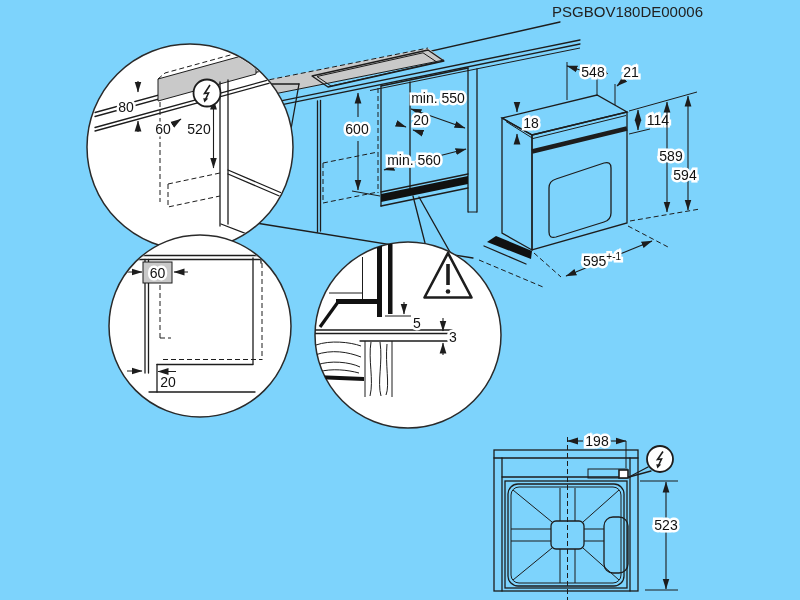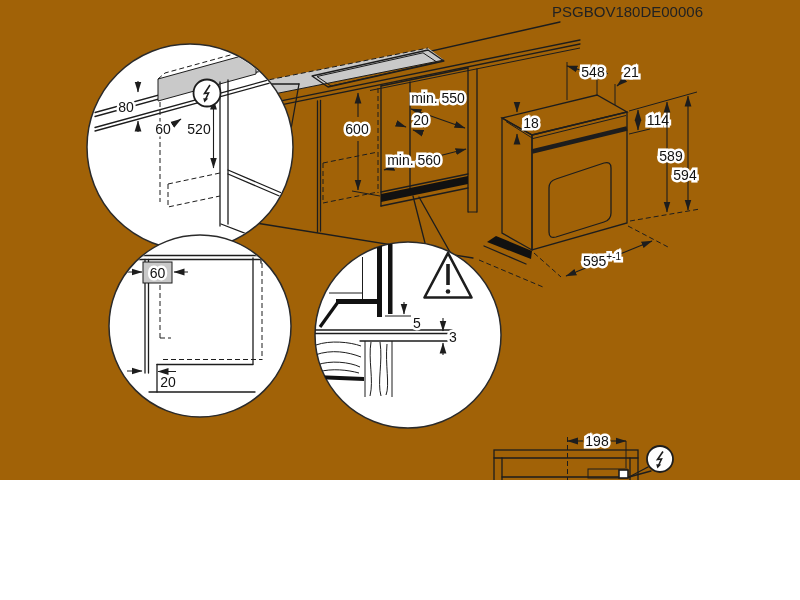--- a/index.html
+++ b/index.html
@@ -1,16 +1,16 @@
 <!DOCTYPE html>
 <html><head>
 <meta charset="utf-8">
 <style>
   html,body{margin:0;padding:0;background:#fff;}
-  .page{width:800px;height:480px;position:relative;background:#a16207;
+  .page{width:800px;height:600px;position:relative;background:#7dd3fc;
         font-family:"Liberation Sans", sans-serif;}
   svg{display:block;}
   .ln   {stroke:#1d1d1d;stroke-width:1.3;fill:none;stroke-linecap:round;}
   .thin {stroke:#1d1d1d;stroke-width:1;fill:none;}
   .thick{stroke:#1d1d1d;stroke-width:4.5;fill:none;}
   .xthick{stroke:#111;stroke-width:3.2;fill:none;}
   .dash {stroke:#1d1d1d;stroke-width:1;fill:none;stroke-dasharray:5 3;}
   .dim  {stroke:#1d1d1d;stroke-width:1.1;fill:none;}
   .blk  {fill:#111;stroke:none;}
   .gry  {fill:#c9c9c9;stroke:none;}

